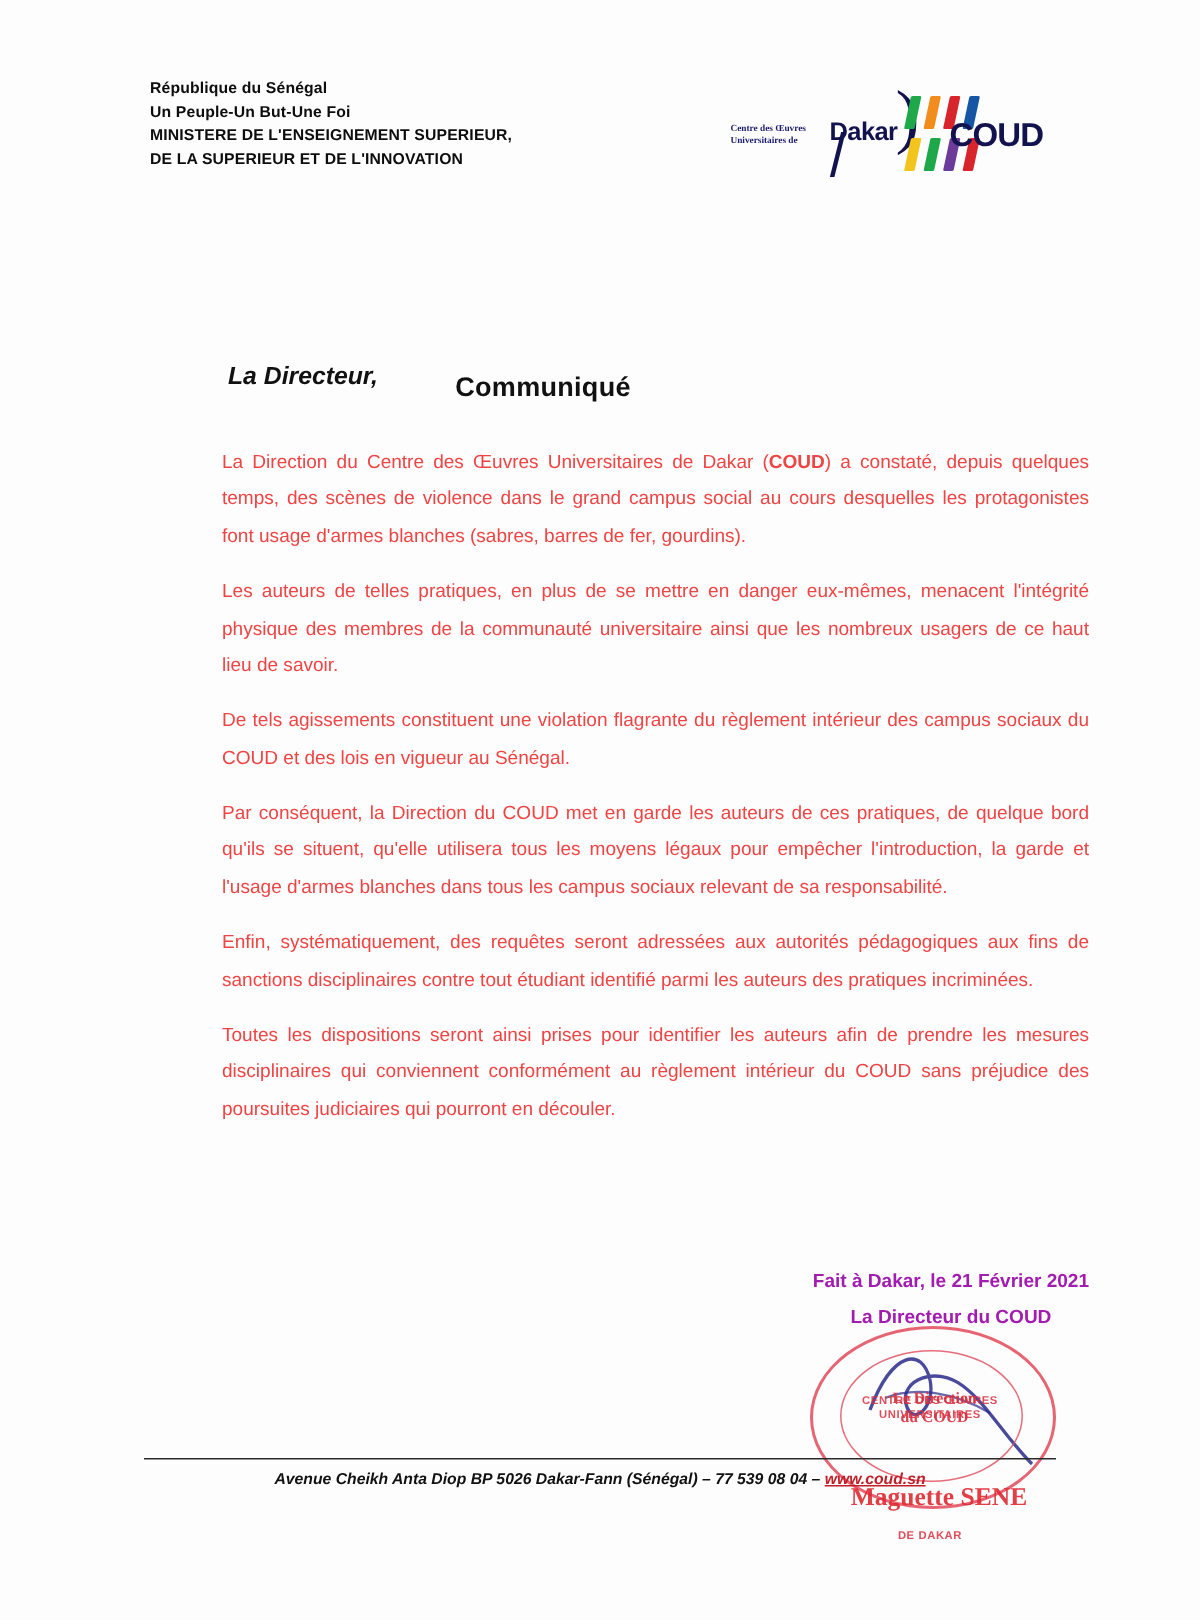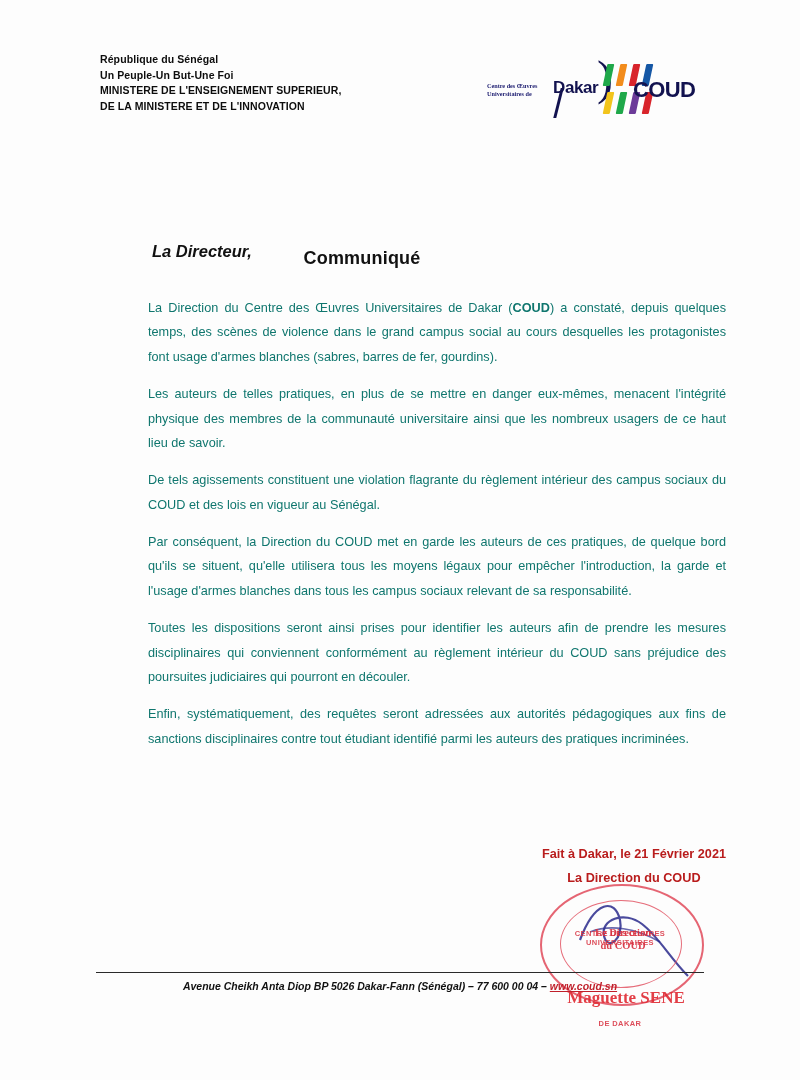--- a/index.html
+++ b/index.html
@@ -149,35 +149,35 @@
   .content {
     position: absolute;
     left: 148px;
     top: 296px;
     width: 578px;
   }
   .para {
     font-size: 12.7px;
     line-height: 1.92;
     text-align: justify;
-    color: #0f766e;
+    color: #ef4444;
     margin: 0 0 13px 0;
   }
   .para b { font-weight: bold; }
 
   
   .sign-block {
     position: absolute;
     right: 74px;
     top: 843px;
     text-align: center;
     font-size: 12.7px;
     line-height: 1.85;
     font-weight: bold;
-    color: #b91c1c;
+    color: #a21caf;
   }
 
   
   .stamp {
     position: absolute;
     left: 534px;
     top: 884px;
     width: 176px;
     height: 134px;
   }
@@ -277,21 +277,21 @@
 <body>
 
 <div class="page">
 
   <div class="header">
 
     <div class="ministry-block">
       <div class="line">République du Sénégal</div>
       <div class="line">Un Peuple-Un But-Une Foi</div>
       <div class="line">MINISTERE DE L'ENSEIGNEMENT SUPERIEUR,</div>
-      <div class="line">DE LA MINISTERE ET DE L'INNOVATION</div>
+      <div class="line">DE LA SUPERIEUR ET DE L'INNOVATION</div>
     </div>
 
     <div class="logo">
       <div class="logo-text-small">Centre des Œuvres<br>Universitaires de</div>
       <div class="logo-dakar">Dakar</div>
       <div class="logo-slash"></div>
       <div class="logo-paren">)</div>
       <div class="logo-bars">
         <span class="lb1"></span>
           <span class="lb2"></span>
@@ -309,27 +309,27 @@
 
   <div class="salutation">La Directeur,</div>
 
   <div class="doc-title">Communiqué</div>
 
   <div class="content">
     <p class="para">La Direction du Centre des Œuvres Universitaires de Dakar (<b>COUD</b>) a constaté, depuis quelques temps, des scènes de violence dans le grand campus social au cours desquelles les protagonistes font usage d'armes blanches (sabres, barres de fer, gourdins).</p>
     <p class="para">Les auteurs de telles pratiques, en plus de se mettre en danger eux-mêmes, menacent l'intégrité physique des membres de la communauté universitaire ainsi que les nombreux usagers de ce haut lieu de savoir.</p>
     <p class="para">De tels agissements constituent une violation flagrante du règlement intérieur des campus sociaux du COUD et des lois en vigueur au Sénégal.</p>
     <p class="para">Par conséquent, la Direction du COUD met en garde les auteurs de ces pratiques, de quelque bord qu'ils se situent,  qu'elle utilisera tous les moyens légaux pour empêcher l'introduction, la garde et l'usage d'armes blanches dans tous les campus sociaux relevant de sa responsabilité.</p>
+    <p class="para">Enfin, systématiquement, des requêtes seront adressées aux autorités pédagogiques aux fins de sanctions disciplinaires contre tout étudiant identifié parmi les auteurs des pratiques incriminées.</p>
     <p class="para">Toutes les dispositions seront ainsi prises pour identifier les auteurs afin de prendre les mesures disciplinaires qui conviennent conformément au règlement intérieur du COUD sans préjudice des poursuites judiciaires qui pourront en découler.</p>
-    <p class="para">Enfin, systématiquement, des requêtes seront adressées aux autorités pédagogiques aux fins de sanctions disciplinaires contre tout étudiant identifié parmi les auteurs des pratiques incriminées.</p>
   </div>
 
   <div class="sign-block">
     <div>Fait à Dakar, le 21 Février  2021</div>
-    <div>La Direction du COUD</div>
+    <div>La Directeur du COUD</div>
   </div>
 
   <svg class="signature-scribble" viewBox="0 0 200 120">
     <path d="M60 60 C75 20, 95 18, 100 40 C104 58, 88 72, 84 56 C80 40, 104 30, 122 44 C138 56, 150 78, 168 96" fill="none" stroke="#2a2a8c" stroke-width="2.2" opacity="0.85"></path>
     <path d="M70 52 C90 44, 116 48, 140 62" fill="none" stroke="#2a2a8c" stroke-width="1.6" opacity="0.7"></path>
   </svg>
 
   <div class="stamp">
     <div class="stamp-ring"></div>
     <div class="stamp-ring-inner"></div>
@@ -337,16 +337,16 @@
     <div class="stamp-center">
       <div>Le Direction</div>
       <div>du COUD</div>
     </div>
     <div class="stamp-arc-bottom">DE DAKAR</div>
     <div class="stamp-name">Maguette SENE</div>
   </div>
 
   <div class="footer-rule"></div>
   <div class="footer">
-    <span>Avenue Cheikh Anta Diop BP 5026 Dakar-Fann (Sénégal) – 77 600 00 04 – </span><span class="web">www.coud.sn</span>
+    <span>Avenue Cheikh Anta Diop BP 5026 Dakar-Fann (Sénégal) – 77 539 08 04 – </span><span class="web">www.coud.sn</span>
   </div>
 
 </div>
 
 </body></html>

